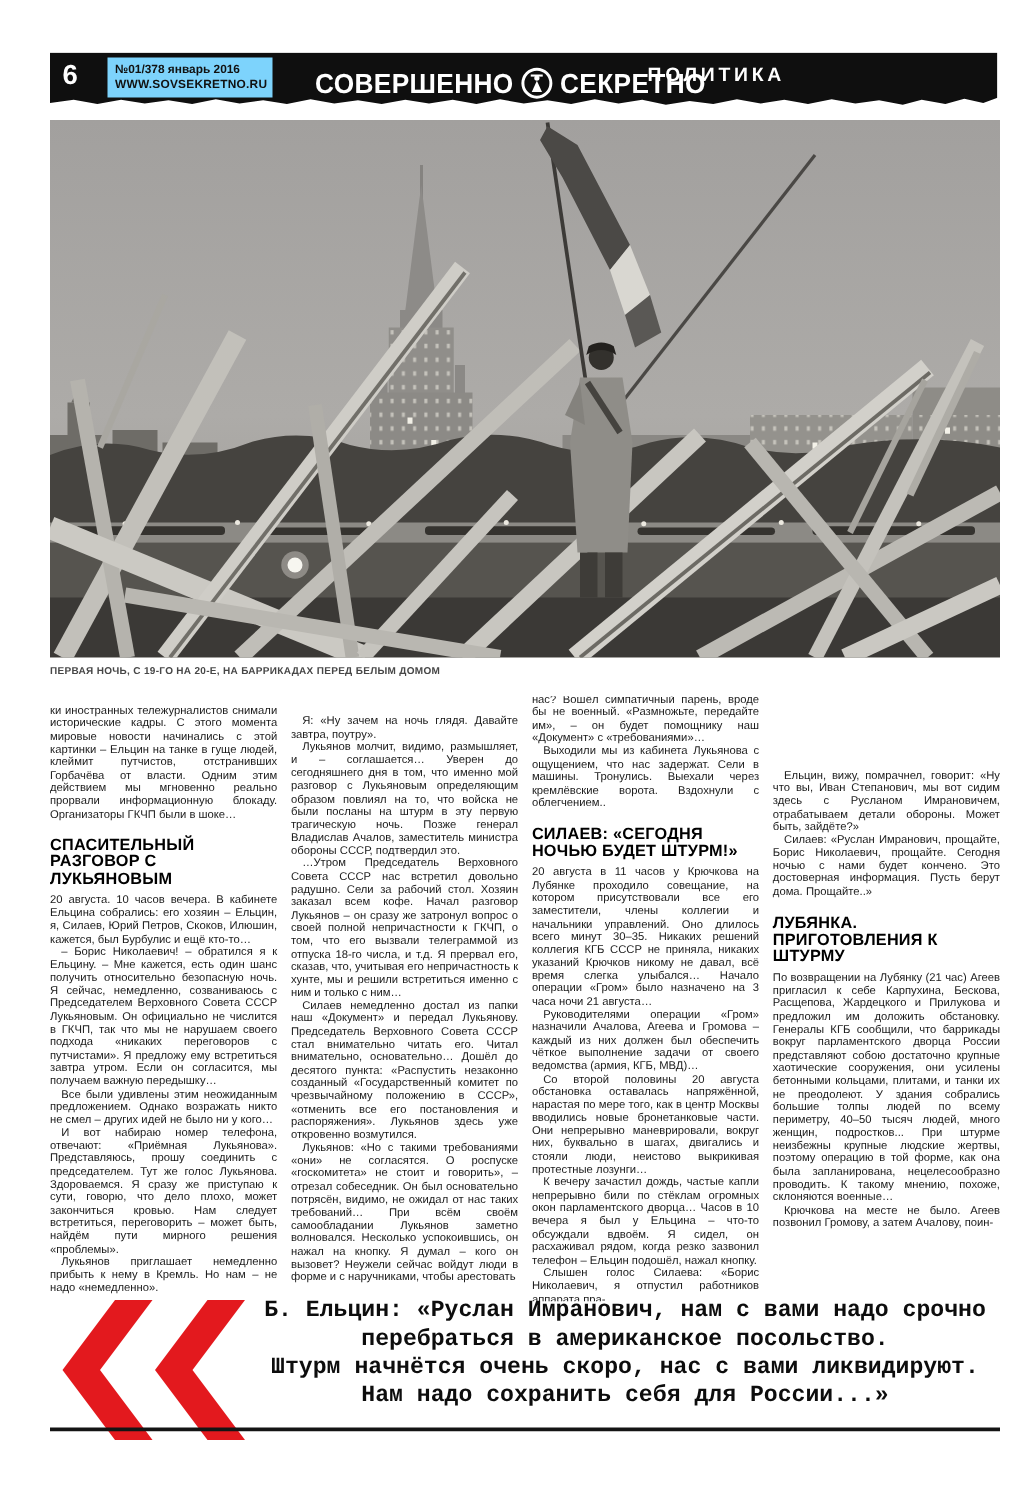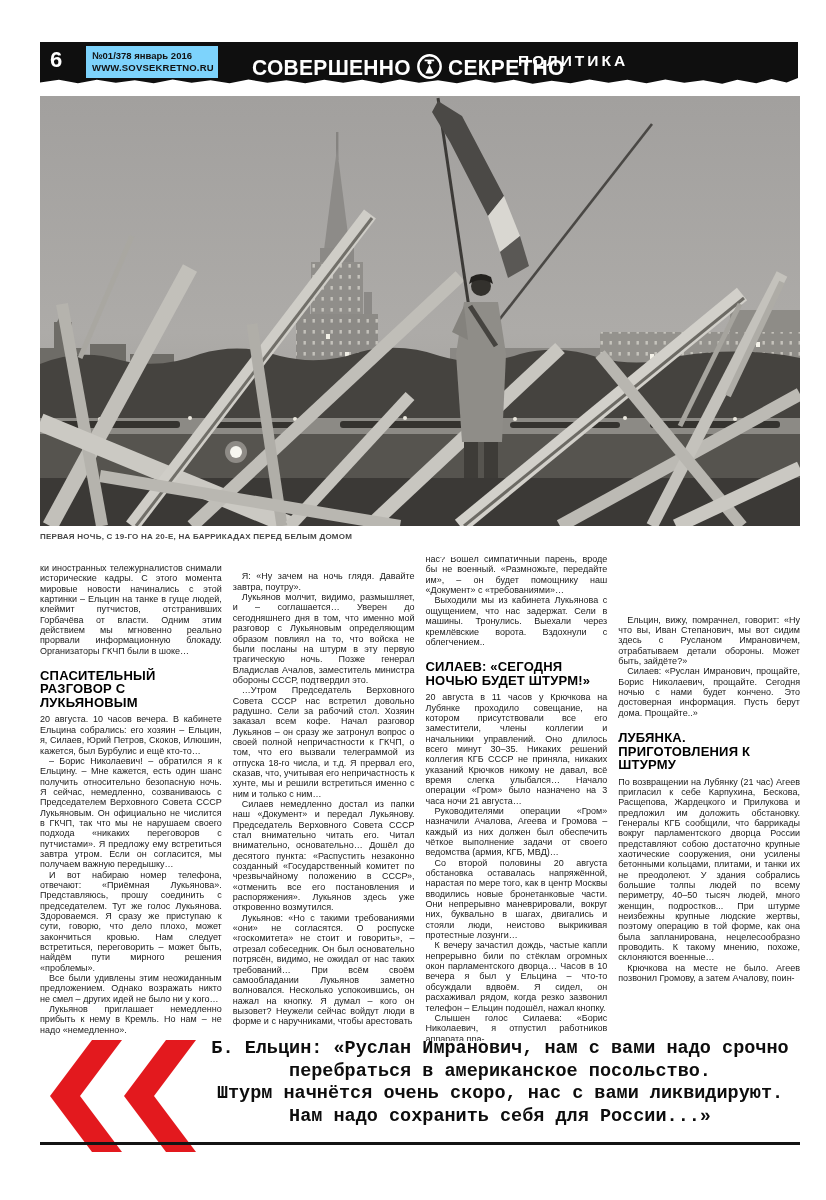--- a/index.html
+++ b/index.html
@@ -189,22 +189,22 @@
     </svg>
   </div>
   <div class="caption">ПЕРВАЯ НОЧЬ, С 19-ГО НА 20-Е, НА БАРРИКАДАХ ПЕРЕД БЕЛЫМ ДОМОМ</div>
 
   <div class="columns">
     <div class="column">
         <p class="p">ки иностранных тележурналистов снимали исторические кадры. С этого момента мировые новости начинались с этой картинки – Ельцин на танке в гуще людей, клеймит путчистов, отстранивших Горбачёва от власти. Одним этим действием мы мгновенно реально прорвали информационную блокаду. Организаторы ГКЧП были в шоке…</p>
         <h3>СПАСИТЕЛЬНЫЙ РАЗГОВОР С ЛУКЬЯНОВЫМ</h3>
         <p class="p">20 августа. 10 часов вечера. В кабинете Ельцина собрались: его хозяин – Ельцин, я, Силаев, Юрий Петров, Скоков, Илюшин, кажется, был Бурбулис и ещё кто-то…</p>
         <p class="pi">– Борис Николаевич! – обратился я к Ельцину. – Мне кажется, есть один шанс получить относительно безопасную ночь. Я сейчас, немедленно, созваниваюсь с Председателем Верховного Совета СССР Лукьяновым. Он официально не числится в ГКЧП, так что мы не нарушаем своего подхода «никаких переговоров с путчистами». Я предложу ему встретиться завтра утром. Если он согласится, мы получаем важную передышку…</p>
+        <p class="pi">Все были удивлены этим неожиданным предложением. Однако возражать никто не смел – других идей не было ни у кого…</p>
         <p class="pi">И вот набираю номер телефона, отвечают: «Приёмная Лукьянова». Представляюсь, прошу соединить с председателем. Тут же голос Лукьянова. Здороваемся. Я сразу же приступаю к сути, говорю, что дело плохо, может закончиться кровью. Нам следует встретиться, переговорить – может быть, найдём пути мирного решения «проблемы».</p>
-        <p class="pi">Все были удивлены этим неожиданным предложением. Однако возражать никто не смел – других идей не было ни у кого…</p>
         <p class="pi">Лукьянов приглашает немедленно прибыть к нему в Кремль. Но нам – не надо «немедленно».</p>
       </div>
     <div class="column">
         <p class="pi">Я: «Ну зачем на ночь глядя. Давайте завтра, поутру».</p>
         <p class="pi">Лукьянов молчит, видимо, размышляет, и – соглашается… Уверен до сегодняшнего дня в том, что именно мой разговор с Лукьяновым определяющим образом повлиял на то, что войска не были посланы на штурм в эту первую трагическую ночь. Позже генерал Владислав Ачалов, заместитель министра обороны СССР, подтвердил это.</p>
         <p class="pi">…Утром Председатель Верховного Совета СССР нас встретил довольно радушно. Сели за рабочий стол. Хозяин заказал всем кофе. Начал разговор Лукьянов – он сразу же затронул вопрос о своей полной непричастности к ГКЧП, о том, что его вызвали телеграммой из отпуска 18-го числа, и т.д. Я прервал его, сказав, что, учитывая его непричастность к хунте, мы и решили встретиться именно с ним и только с ним…</p>
         <p class="pi">Силаев немедленно достал из папки наш «Документ» и передал Лукьянову. Председатель Верховного Совета СССР стал внимательно читать его. Читал внимательно, основательно… Дошёл до десятого пункта: «Распустить незаконно созданный «Государственный комитет по чрезвычайному положению в СССР», «отменить все его постановления и распоряжения». Лукьянов здесь уже откровенно возмутился.</p>
         <p class="pi">Лукьянов: «Но с такими требованиями «они» не согласятся. О роспуске «госкомитета» не стоит и говорить», – отрезал собеседник. Он был основательно потрясён, видимо, не ожидал от нас таких требований… При всём своём самообладании Лукьянов заметно волновался. Несколько успокоившись, он нажал на кнопку. Я думал – кого он вызовет? Неужели сейчас войдут люди в форме и с наручниками, чтобы арестовать</p>
       </div>
     <div class="column">

